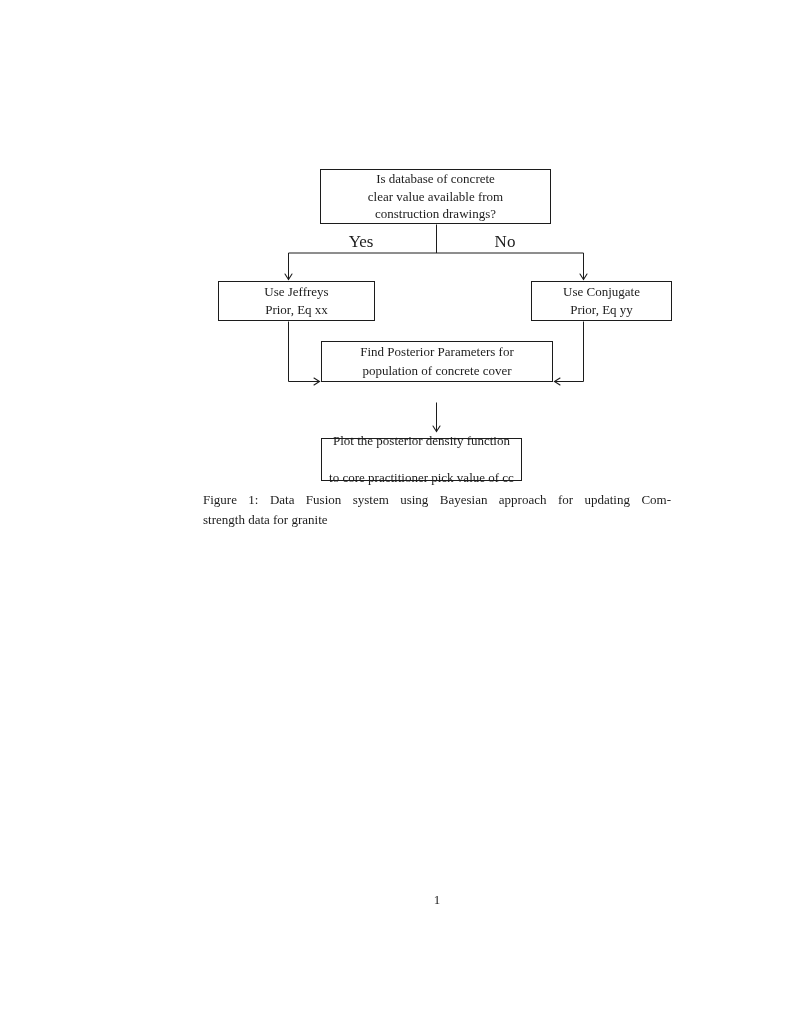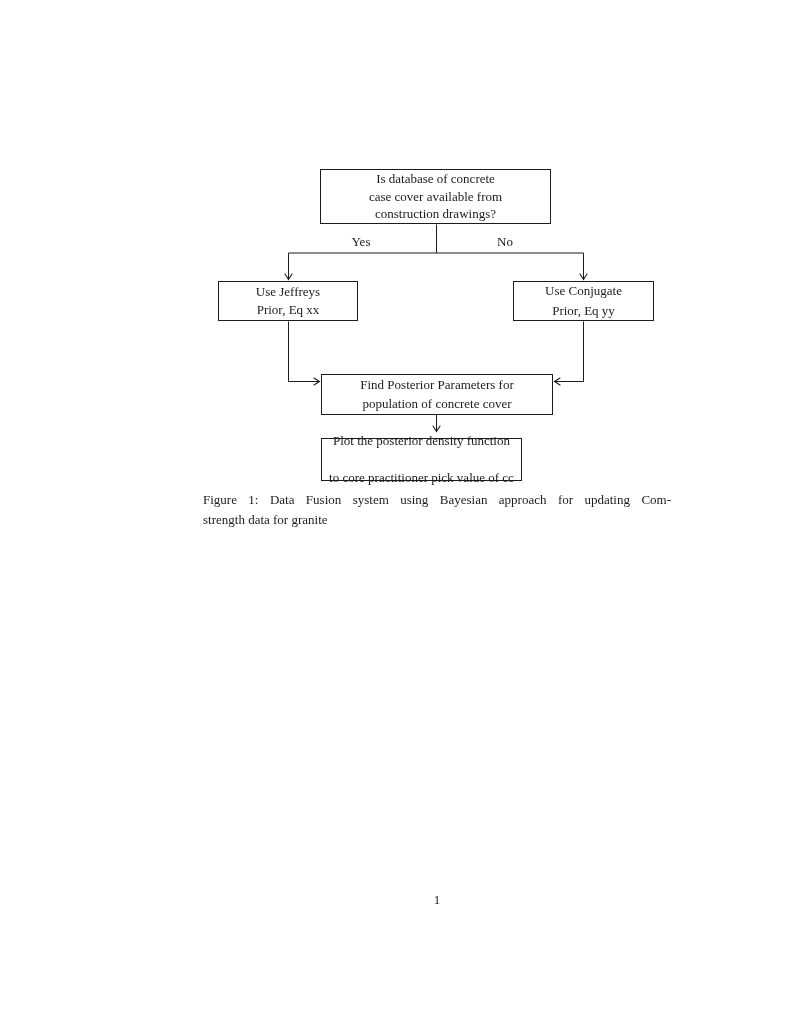--- a/index.html
+++ b/index.html
@@ -33,30 +33,30 @@
     display: flex;
     flex-direction: column;
     align-items: center;
     justify-content: center;
     text-align: center;
     font-size: 13px;
     line-height: 17.5px;
   }
   .fc-box span { display: block; white-space: nowrap; }
   .decision-box   { left: 280px; top: 169px; width: 231px; height: 55px; }
-  .left-box       { left: 178px; top: 281px; width: 140px; height: 40px; line-height: 18px; }
-  .right-box      { left: 473px; top: 281px; width: 141px; height: 40px; line-height: 18px; justify-content: space-between; }
-  .posterior-box  { left: 281px; top: 374px; width: 232px; height: 41px; line-height: 18.5px; }
+  .left-box       { left: 178px; top: 281px; width: 157px; height: 40px; line-height: 18px; }
+  .right-box      { left: 491px; top: 281px; width: 141px; height: 40px; line-height: 18px; }
+  .posterior-box  { left: 281px; top: 341px; width: 232px; height: 41px; line-height: 18.5px; }
   .plot-box       { left: 281px; top: 438px; width: 201px; height: 43px; line-height: 18.5px; gap: 19px; }
   .branch-label {
     position: absolute;
     top: 233px;
     width: 50px;
     text-align: center;
-    font-size: 13px;
+    font-size: 17px;
     line-height: 17px;
   }
   .yes-label { left: 296px; }
   .no-label  { left: 440px; }
   .caption {
     position: absolute;
     left: 163px;
     top: 490px;
     width: 468px;
     font-size: 13px;
@@ -102,21 +102,21 @@
       <path d="M248.5,253 L248.5,279.5" marker-end="url(#arrowhead)"></path>
       <path d="M543.5,253 L543.5,279.5" marker-end="url(#arrowhead)"></path>
       <path d="M248.5,321.5 L248.5,381.5 L279.5,381.5" marker-end="url(#arrowhead)"></path>
       <path d="M543.5,321.5 L543.5,381.5 L514.5,381.5" marker-end="url(#arrowhead)"></path>
       <path d="M396.5,402.5 L396.5,431.5" marker-end="url(#arrowhead)"></path>
     </g>
   </svg>
 
   <div class="fc-box decision-box">
     <span>Is database of concrete</span>
-    <span>case cover available from</span>
+    <span>clear value available from</span>
     <span>construction drawings?</span>
   </div>
 
   <div class="branch-label yes-label">Yes</div>
   <div class="branch-label no-label">No</div>
 
   <div class="fc-box left-box">
     <span>Use Jeffreys</span>
     <span>Prior, Eq xx</span>
   </div>

